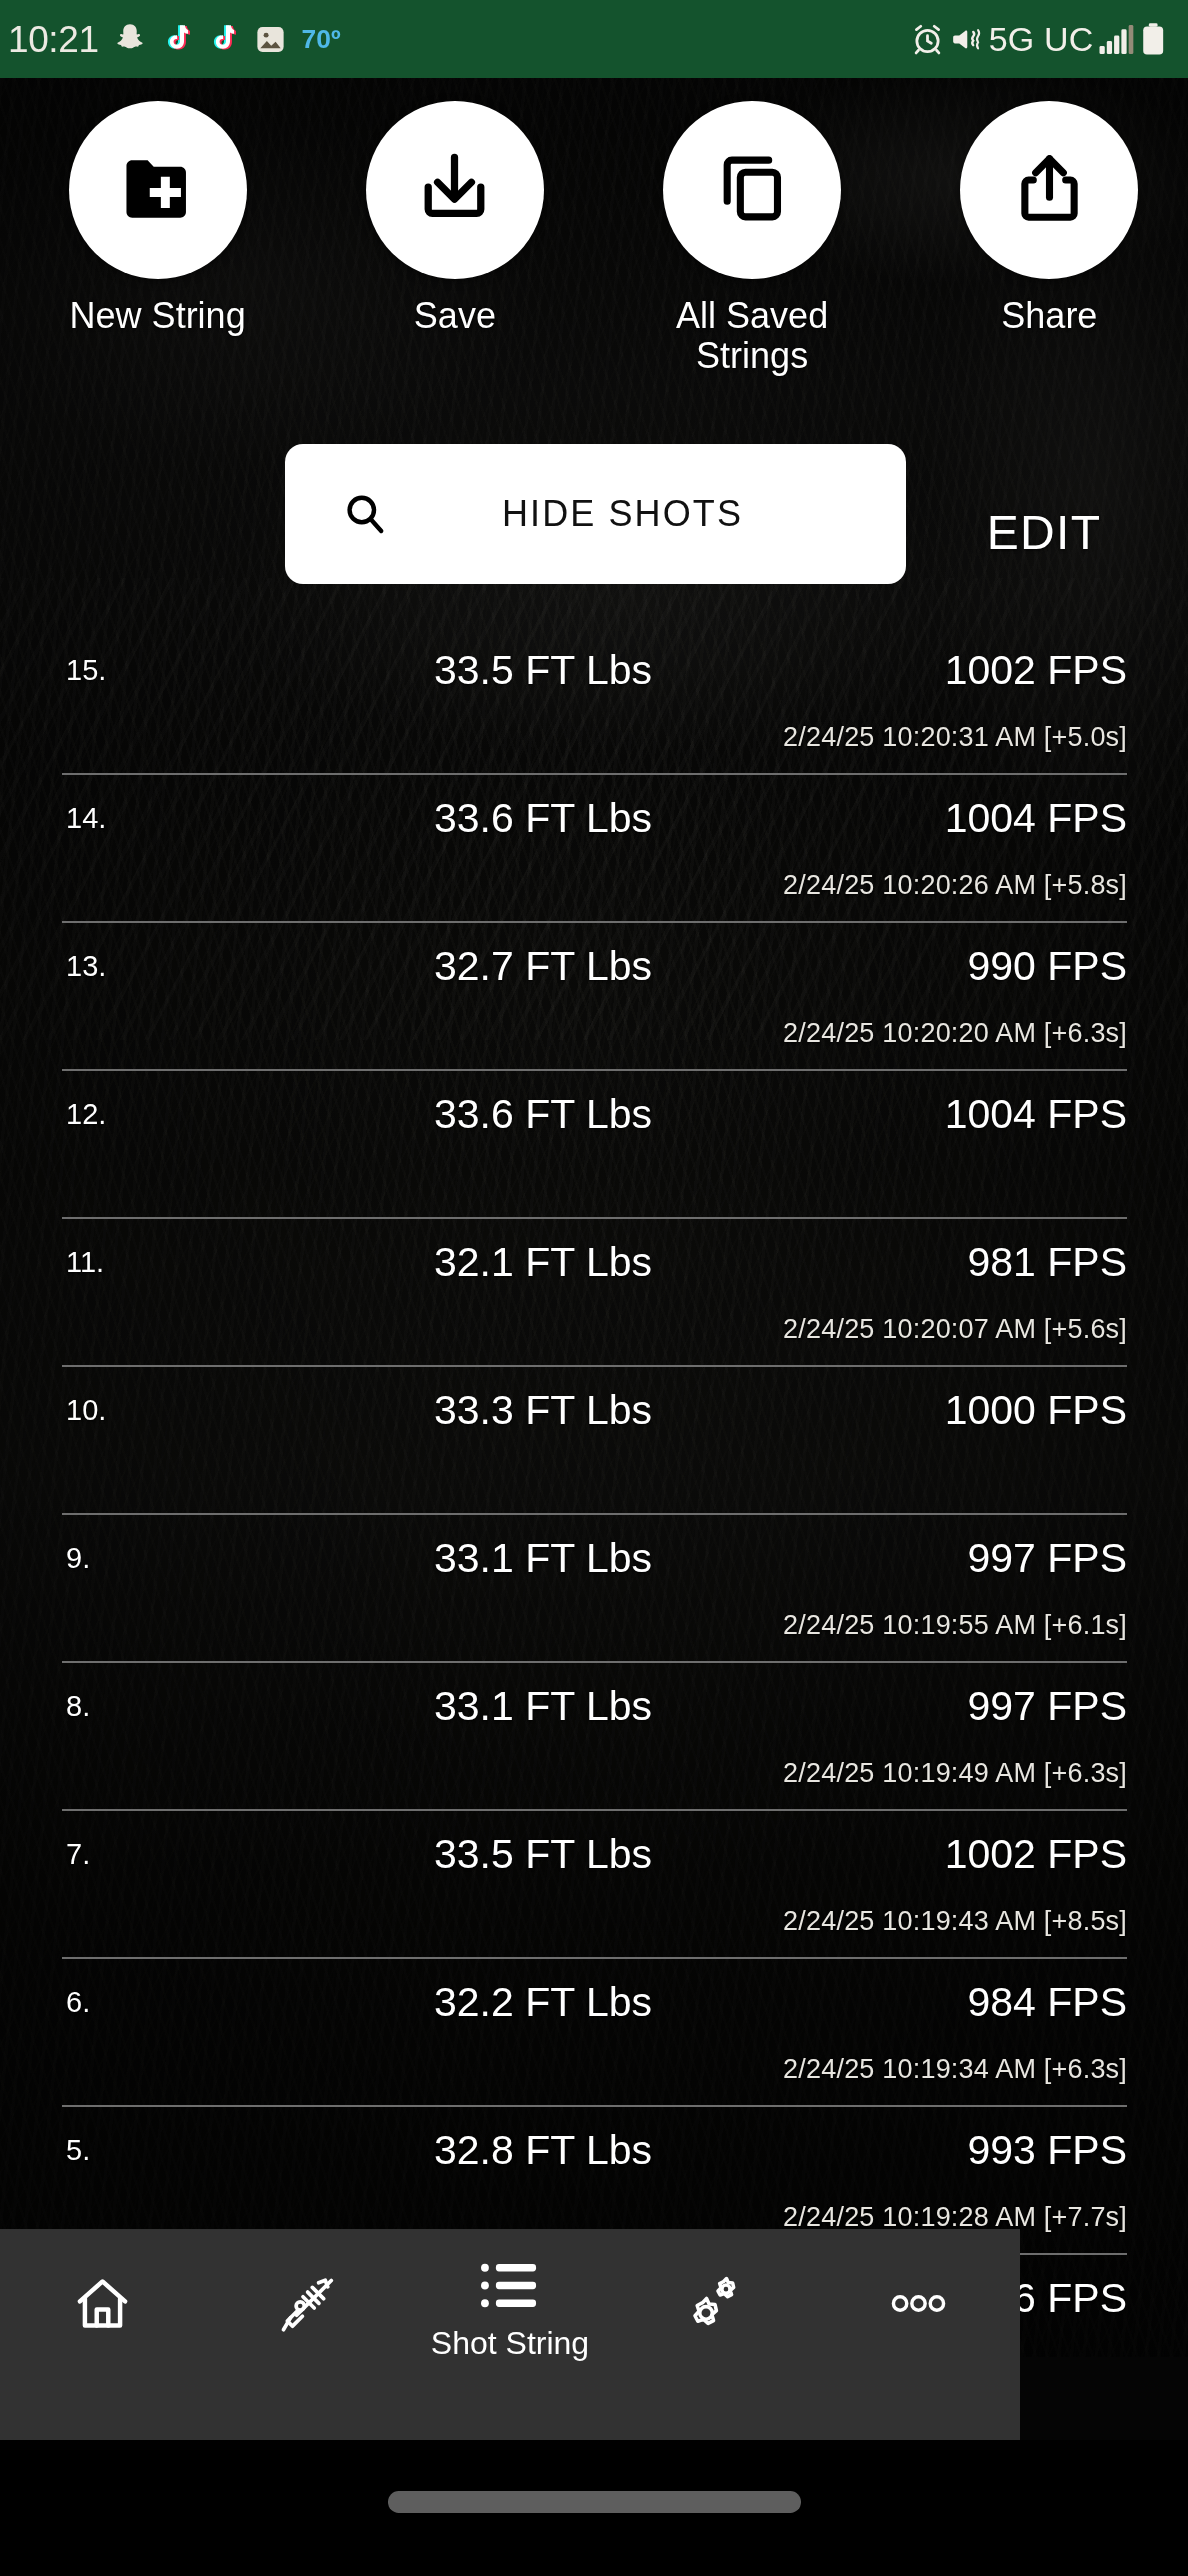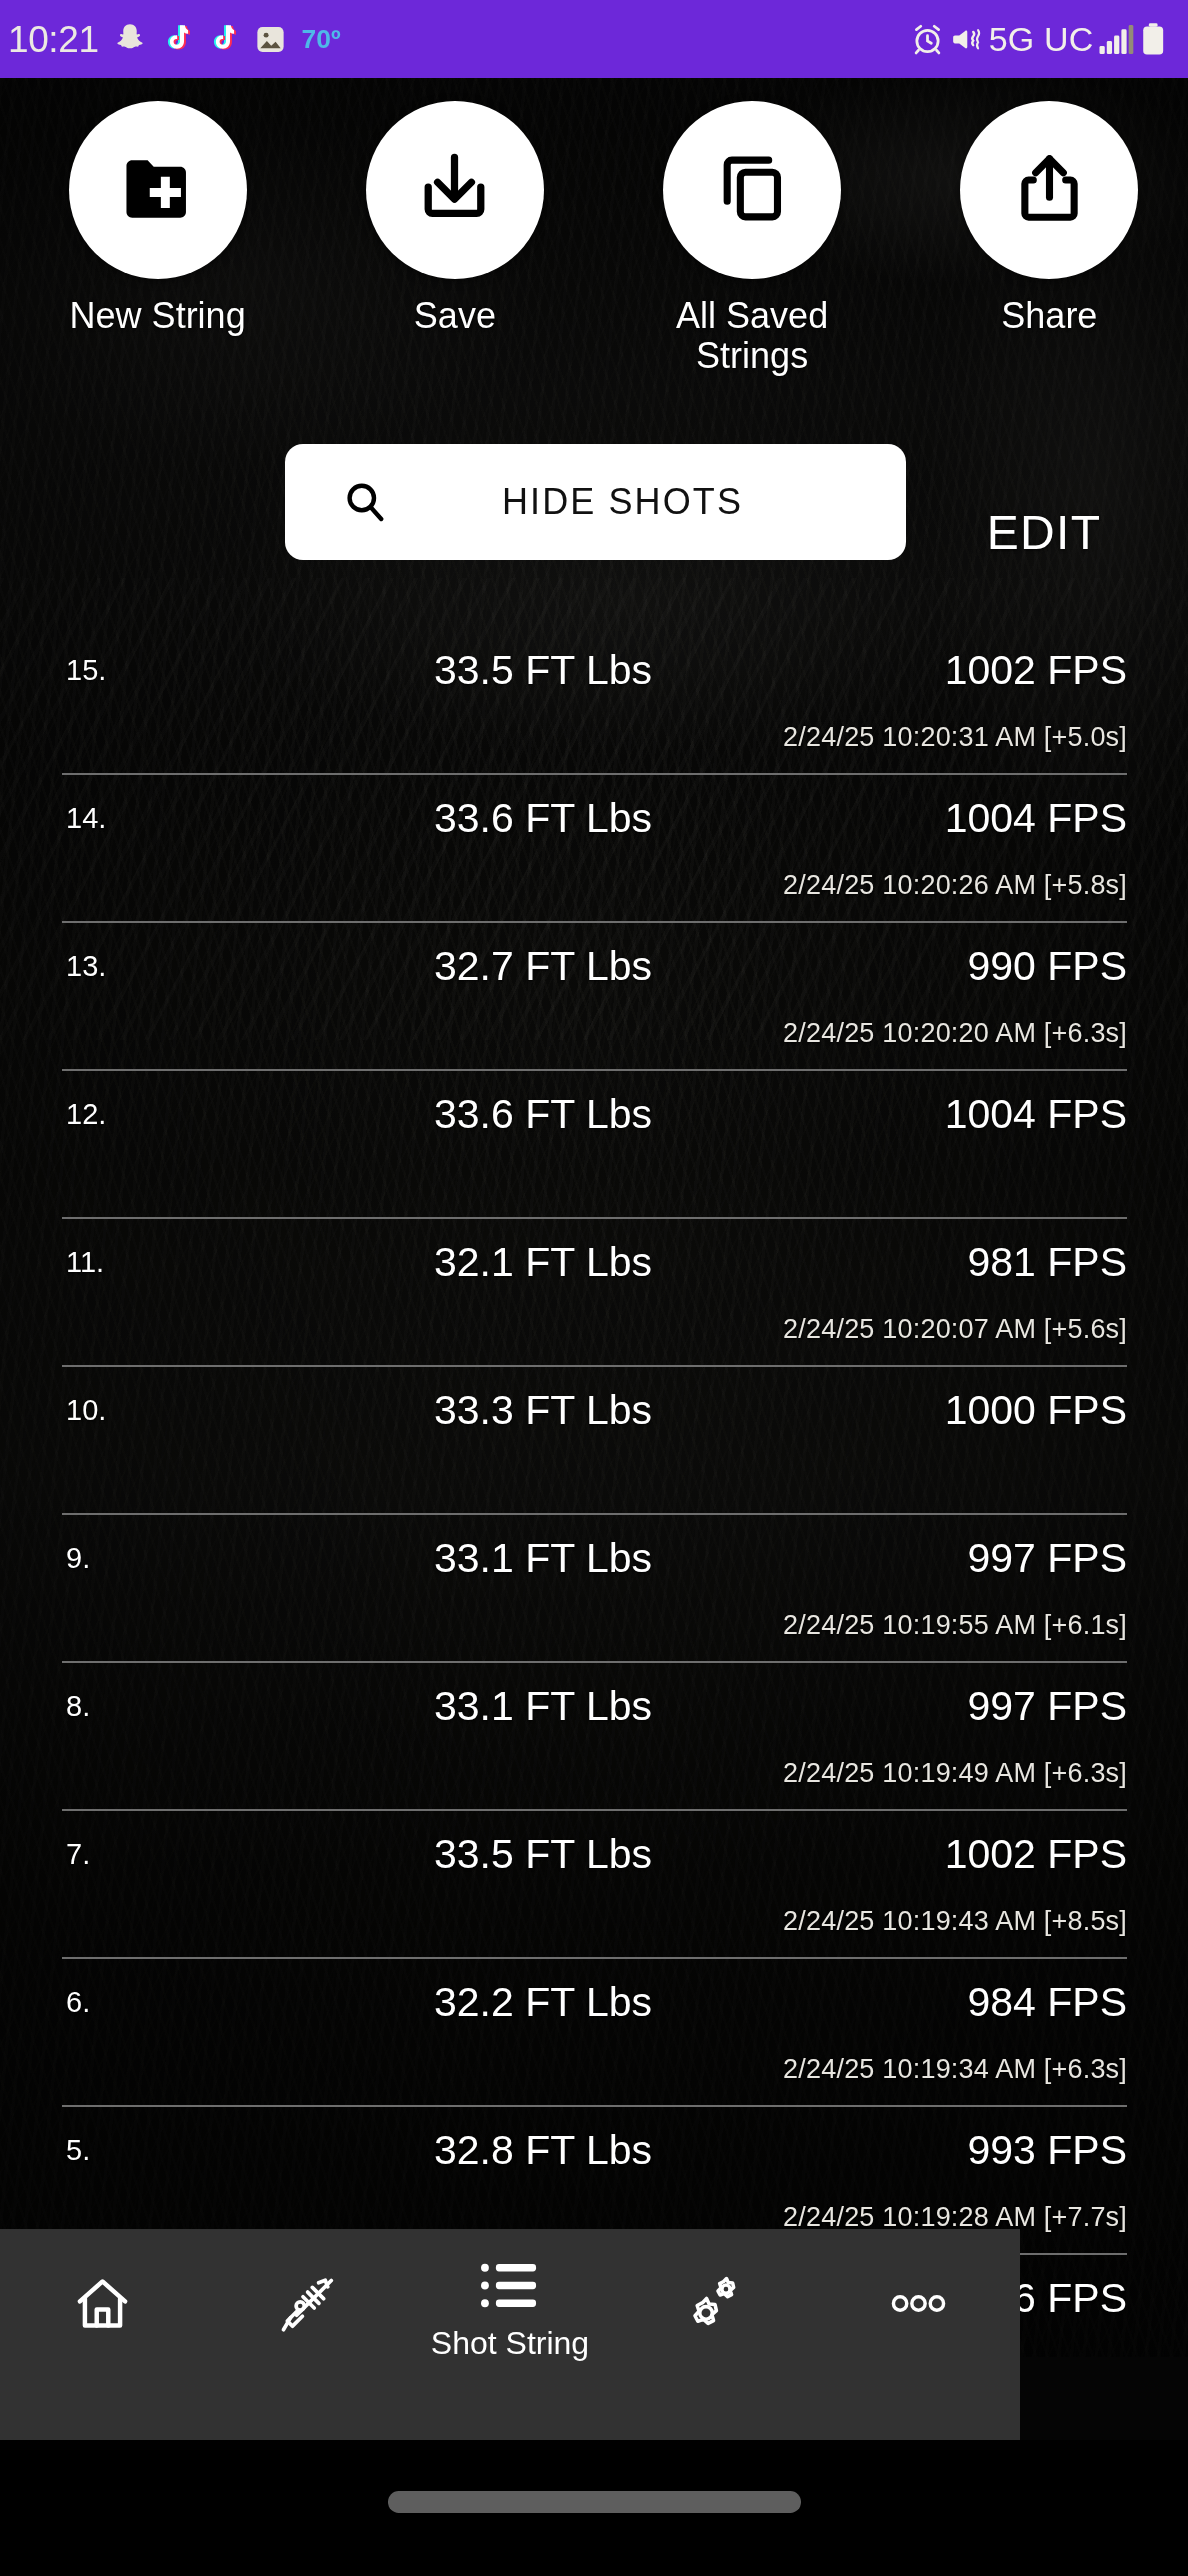--- a/index.html
+++ b/index.html
@@ -75,21 +75,21 @@
     display:flex; align-items:center; justify-content:center;
     box-shadow:0 1.7px 8.3px rgba(0,0,0,.55);
   }
   .action-label{
     margin-top:16.5px; color:#FFFFFF; font-size:36px; line-height:1.12;
     text-align:center; max-width:215px;
     text-shadow:0 0.8px 3.3px rgba(0,0,0,.85);
   }
   #hide-shots{
     position:absolute; left:285px; top:444px;
-    width:621px; height:116px; border-radius:18px;
+    width:621px; height:140px; border-radius:18px;
     background:#FFFFFF;
     display:flex; align-items:center;
   }
   #hide-shots .mag{ margin-left:56px; display:flex; align-items:center; }
   #hide-shots .hs-label{
     flex:1; text-align:center; color:#111111; font-size:36px;
     letter-spacing:2.1px; padding-right:50px;
   }
   #edit-btn{
     position:absolute; left:949px; top:444px; width:190px; height:116px;
@@ -162,21 +162,21 @@
 </style>
 </head>
 <body>
 
 <div id="screen">
 
   <div id="bg-photo"></div>
   <div id="bg-streaks"></div>
   <div id="bg-vignette"></div>
 
-  <div id="statusbar" style="background: #6d28d9; padding-left: 8px;">
+  <div id="statusbar" style="background: #14532d; padding-left: 8px;">
     <div class="sb-left">
       <span class="sb-clock">10:21</span>
 
       <span class="sb-ico">
         <svg width="36" height="36" viewBox="0 0 24 24">
           <path fill="#E9E5DC" d="M12 2.2c-2.9 0-4.5 2-4.5 4.6 0 .8.1 1.6.1 2.1-.5.2-1-.2-1.4-.2-.5 0-.9.3-.9.8 0 .7 1.2 1.1 1.7 1.3.2.1.3.2.2.4-.5 1.4-1.9 2.8-3.2 3.1-.4.1-.5.4-.4.7.2.6 1.5.9 2.3 1 .2 0 .3.2.3.4.1.4.2.8.6.8.4 0 1-.2 1.8-.1.9.1 1.6 1.1 3.4 1.1s2.5-1 3.4-1.1c.8-.1 1.4.1 1.8.1.4 0 .5-.4.6-.8 0-.2.1-.4.3-.4.8-.1 2.1-.4 2.3-1 .1-.3 0-.6-.4-.7-1.3-.3-2.7-1.7-3.2-3.1-.1-.2 0-.3.2-.4.5-.2 1.7-.6 1.7-1.3 0-.5-.4-.8-.9-.8-.4 0-.9.4-1.4.2 0-.5.1-1.3.1-2.1 0-2.6-1.6-4.6-4.5-4.6z"></path>
         </svg>
       </span>
 
       <span class="sb-ico">

